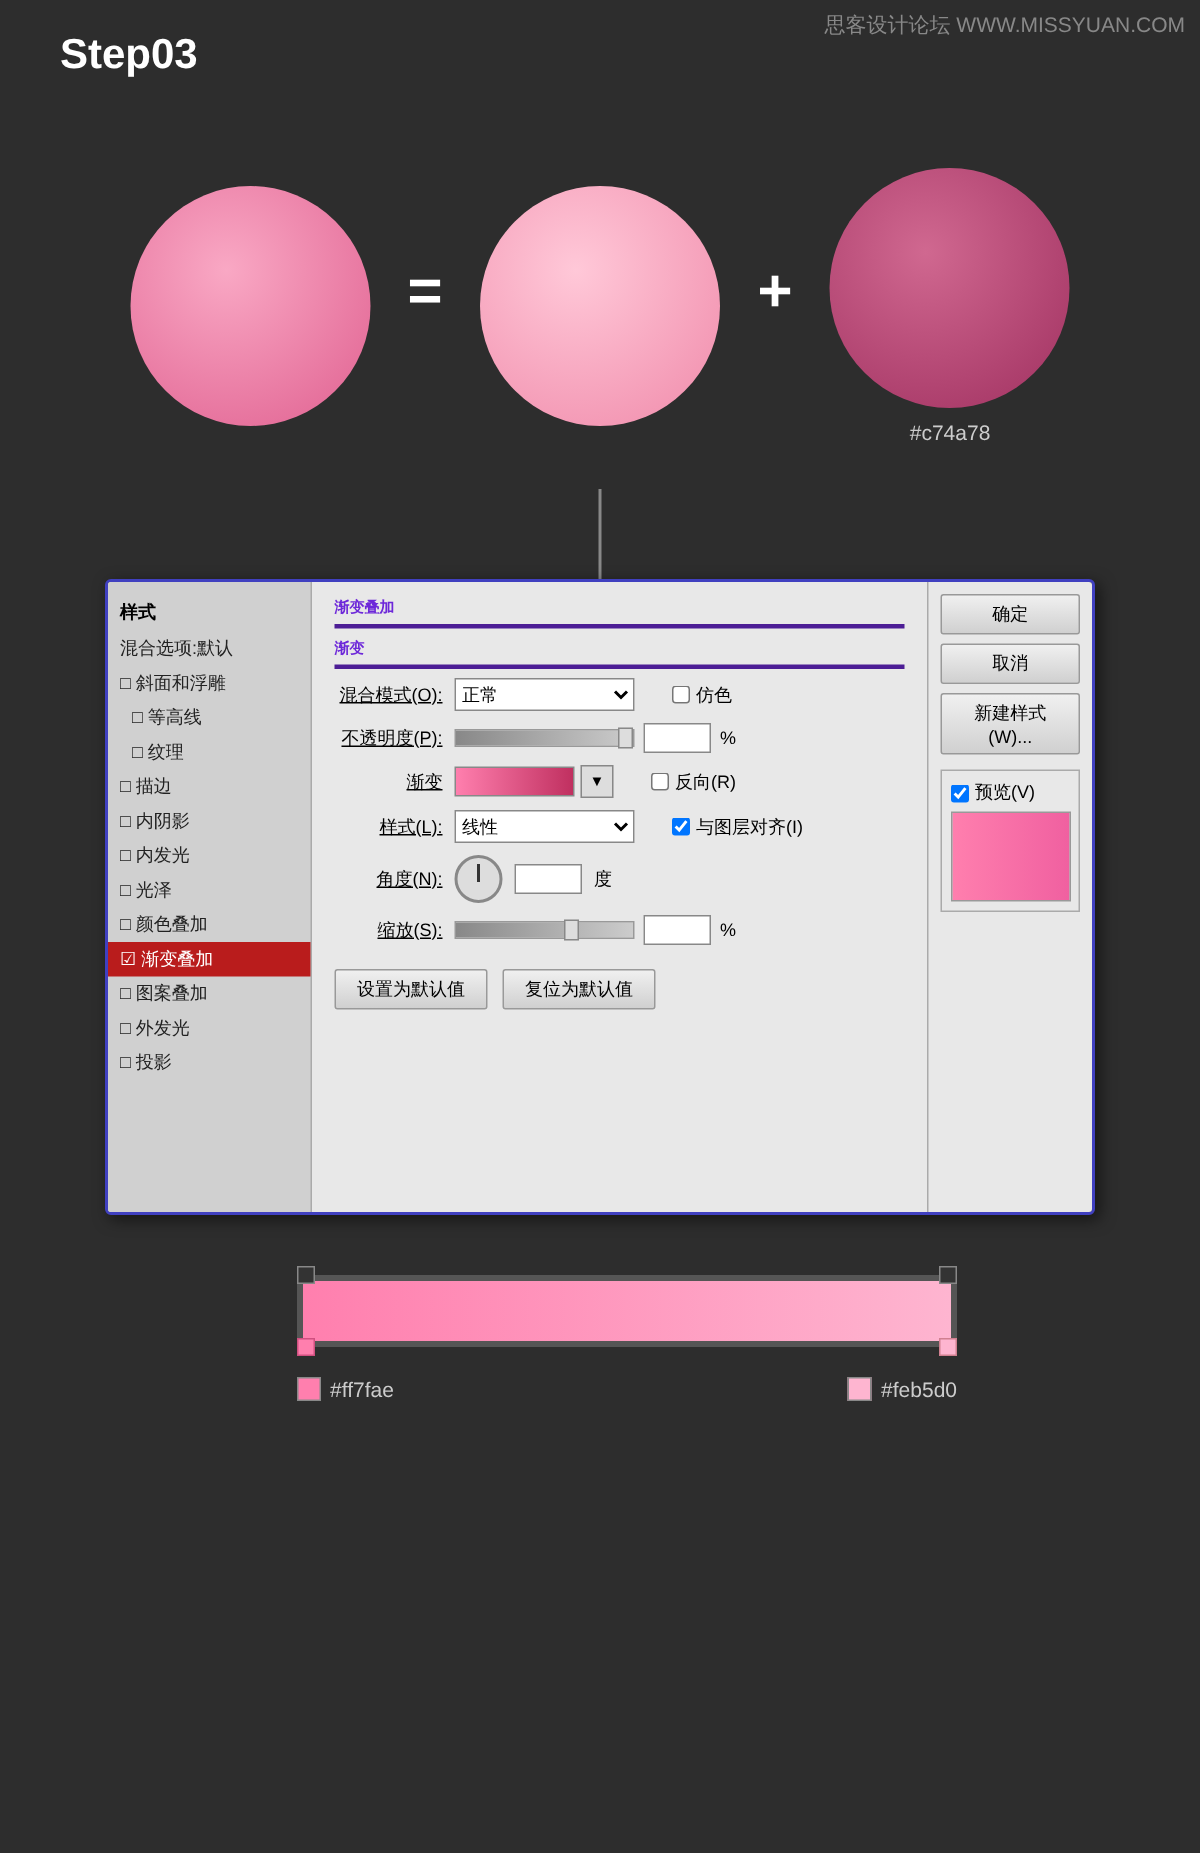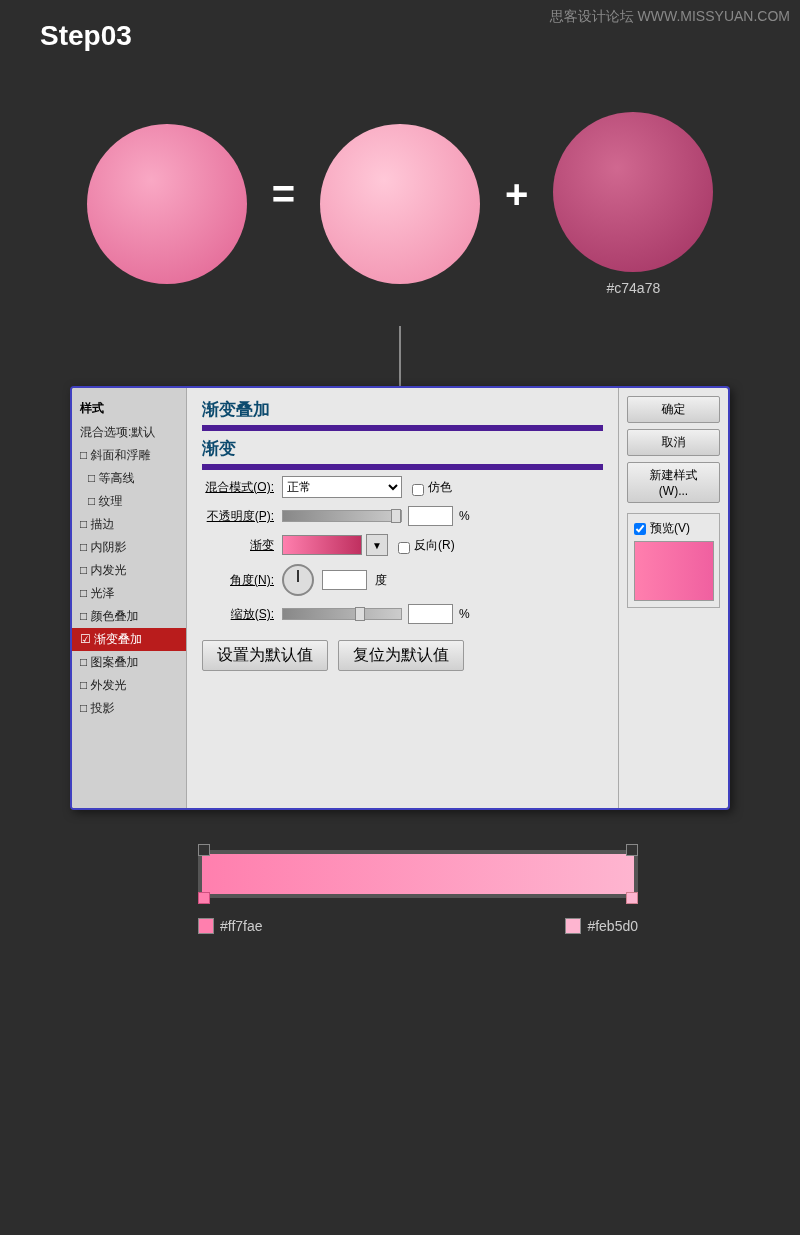--- a/index.html
+++ b/index.html
@@ -115,21 +115,21 @@
     }
 
     .dialog-body {
       background: #e8e8e8;
       display: flex;
       min-height: 420px;
     }
 
     
     .left-panel {
-      width: 115px;
+      width: 136px;
       background: #d0d0d0;
       padding: 8px 0;
       border-right: 1px solid #aaa;
     }
 
     .left-panel-header {
       font-size: 12px;
       padding: 4px 8px;
       color: #000;
       font-weight: bold;
@@ -198,25 +198,25 @@
       border: 1px solid #999;
     }
 
     
     .center-content {
       flex: 1;
       padding: 10px 15px;
     }
 
     .section-title {
-      font-size: 17px;
+      font-size: 10px;
       font-weight: bold;
-      color: #0c4a6e;
+      color: #6d28d9;
       margin-bottom: 6px;
-      border-bottom: 6px solid #4c1d95;
+      border-bottom: 3px solid #4c1d95;
       padding-bottom: 4px;
     }
 
     .form-row {
       display: flex;
       align-items: center;
       margin-bottom: 8px;
       font-size: 12px;
       color: #000;
     }
@@ -231,23 +231,23 @@
     .form-select {
       width: 120px;
       height: 22px;
       font-size: 12px;
       border: 1px solid #888;
       background: #fff;
     }
 
     .form-checkbox-label {
       display: flex;
-      align-items: flex-end;
+      align-items: center;
       gap: 4px;
-      margin-left: 10px;
+      margin-left: 25px;
       font-size: 12px;
     }
 
     .form-checkbox-label input[type="checkbox"] {
       width: 12px;
       height: 12px;
     }
 
     .slider-container {
       display: flex;
@@ -337,21 +337,21 @@
       display: flex;
       gap: 10px;
       margin-top: 16px;
     }
 
     .bottom-btn {
       background: linear-gradient(to bottom, #f0f0f0, #d0d0d0);
       border: 1px solid #999;
       border-radius: 2px;
       padding: 4px 14px;
-      font-size: 16px;
+      font-size: 12px;
       cursor: pointer;
       color: #000;
     }
 
     
     .gradient-bar-section {
       display: flex;
       flex-direction: column;
       align-items: center;
       padding: 30px 20px 20px 20px;
@@ -519,20 +519,30 @@
         <div class="gradient-picker">
           <div class="gradient-preview-bar"></div>
           <div class="gradient-dropdown">▼</div>
         </div>
         <label class="form-checkbox-label">
           <input type="checkbox" style="">
           <span>反向(R)</span>
         </label>
       </div>
 
+      <div class="form-row">
+        <span class="form-label">样式(L):</span>
+        <select class="form-select">
+          <option>线性</option>
+        </select>
+        <label class="form-checkbox-label">
+          <input type="checkbox" checked="" style="">
+          <span>与图层对齐(I)</span>
+        </label>
+      </div>
 
       <div class="form-row">
         <span class="form-label">角度(N):</span>
         <div class="angle-control">
           <div class="angle-dial">
             <div class="angle-dial-line"></div>
           </div>
           <input type="text" class="number-input" style="">
           <span>度</span>
         </div>

